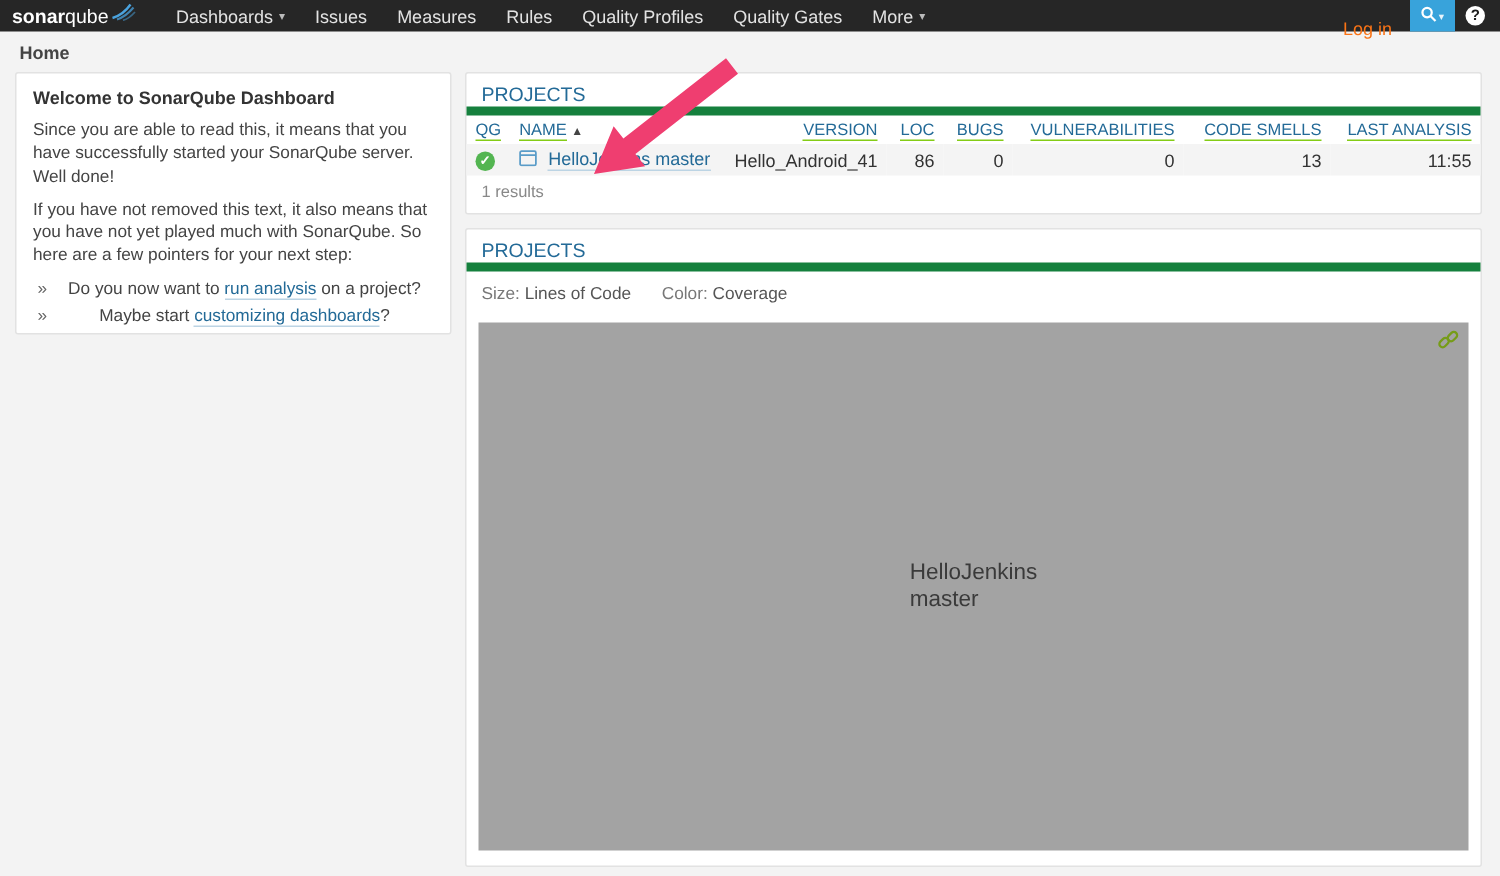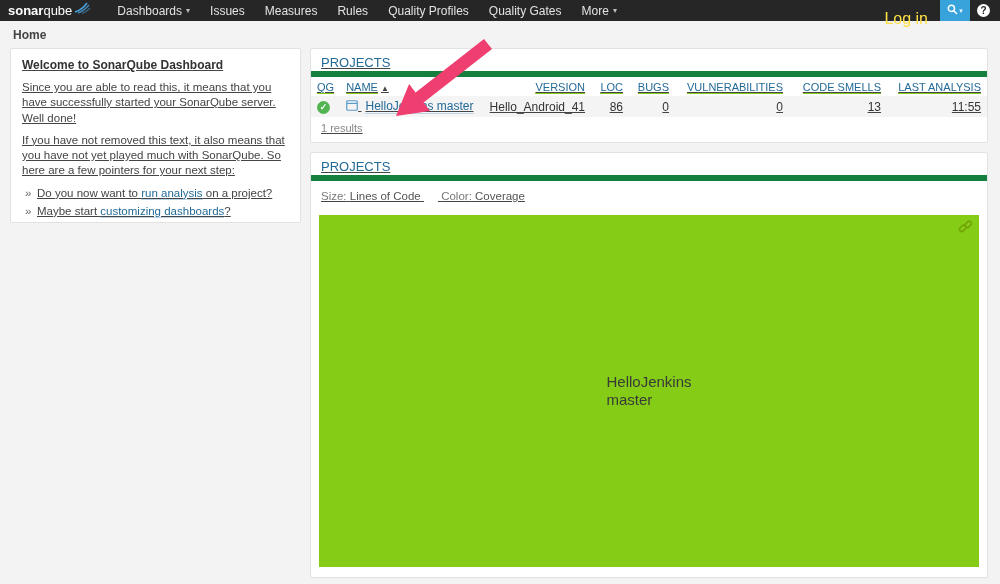--- a/index.html
+++ b/index.html
@@ -19,45 +19,45 @@
   .logo { display:flex; align-items:center; margin-left:8px; font-size:13px; color:#fff; cursor:pointer; }
   .logo b { font-weight:bold; }
   .logo .swoosh { margin-left:2px; margin-top:-3px; }
   .nav-items { display:flex; margin-left:16px; height:100%; }
   .nav-item {
     display:flex; align-items:center; padding:0 10px; font-size:12px;
     color:#e3e3e3; text-decoration:none; height:100%;
   }
   .nav-item .caret { font-size:8px; margin-left:4px; color:#bbb; }
   .nav-right { margin-left:auto; display:flex; align-items:center; height:100%; }
-  .login { font-size:16px; color:#fde047; text-decoration:none; padding:0 12px;margin-top:16px; }
+  .login { font-size:12px; color:#f97316; text-decoration:none; padding:0 12px;margin-top:16px; }
   .search-btn {
     width:30px; height:21px; background:#38a3db; border:none; cursor:pointer;
     display:flex; align-items:center; justify-content:center; gap:1px;
   }
   .search-btn .caret { font-size:7px; color:#e8f4fb; }
   .help-btn {
     width:13px; height:13px; border-radius:50%; background:#fff; color:#1d1d1d;
     font-size:10px; font-weight:bold; line-height:13px; text-align:center;
     margin:0 10px 0 7px; cursor:pointer;
   }
   
   .page-title { position:absolute; left:13px; top:28px; font-size:12px; color:#444;font-weight:bold; }
   .panel {
-    position:absolute; background:#fff; border:1px solid #e2e2e2; border-radius:2px;text-decoration:underline;
+    position:absolute; background:#fff; border:1px solid #e2e2e2; border-radius:2px;
   }
   .panel-title {
     height:28px; line-height:28px; padding:0 10px; font-size:13px;
     color:#236a97; border-bottom:6px solid #15803d;
   }
   
   .panel-welcome { left:10px; top:48px; width:291px; height:175px; padding:9px 11px; overflow:hidden; }
   .panel-welcome h3 { font-size:12px; font-weight:bold; color:#333; margin-bottom:8px; }
   .panel-welcome p { font-size:11.5px; line-height:1.33; margin-bottom:7px; color:#444; }
-  .panel-welcome ul { list-style:none; margin-top:2px; }
+  .panel-welcome ul { list-style:none; margin-top:2px;text-align:center; }
   .panel-welcome li { font-size:11.5px; line-height:1.3; margin:3px 0; padding-left:15px; position:relative; }
   .panel-welcome li::before { content:"»"; position:absolute; left:3px; color:#666; }
   .lnk { color:#236a97; text-decoration:none; border-bottom:1px solid #bcd4e4; cursor:pointer; }
   
   .panel-projects { left:310px; top:48px; width:678px; height:95px; }
   .projects-table { width:100%; border-collapse:collapse; }
   .projects-table th {
     font-size:11px; font-weight:normal; text-align:right; padding:4px 6px 3px;
     white-space:nowrap;
   }
@@ -201,21 +201,21 @@
 
 <div class="panel panel-treemap">
   <div class="panel-title">PROJECTS</div>
   <div class="treemap-meta">
     <span>Size:</span>
     <span class="metric">Lines of Code</span>
     <span class="sep"></span>
     <span>Color:</span>
     <span class="metric">Coverage</span>
   </div>
-  <div class="treemap" id="treemap-cell" style="background: #84cc16;">
+  <div class="treemap" id="treemap-cell" style="background: #a3a3a3;">
     <div class="treemap-label">
       <div>HelloJenkins</div>
       <div>master</div>
     </div>
     <span class="link-icon">
       <svg width="15" height="15" viewBox="0 0 15 15">
         <g stroke="#6f9b00" stroke-width="1.5" fill="none">
           <rect x="1.2" y="7.2" width="7" height="4.4" rx="2.2" transform="rotate(-45 4.7 9.4)"></rect>
           <rect x="6.8" y="3.2" width="7" height="4.4" rx="2.2" transform="rotate(-45 10.3 5.4)"></rect>
         </g>

